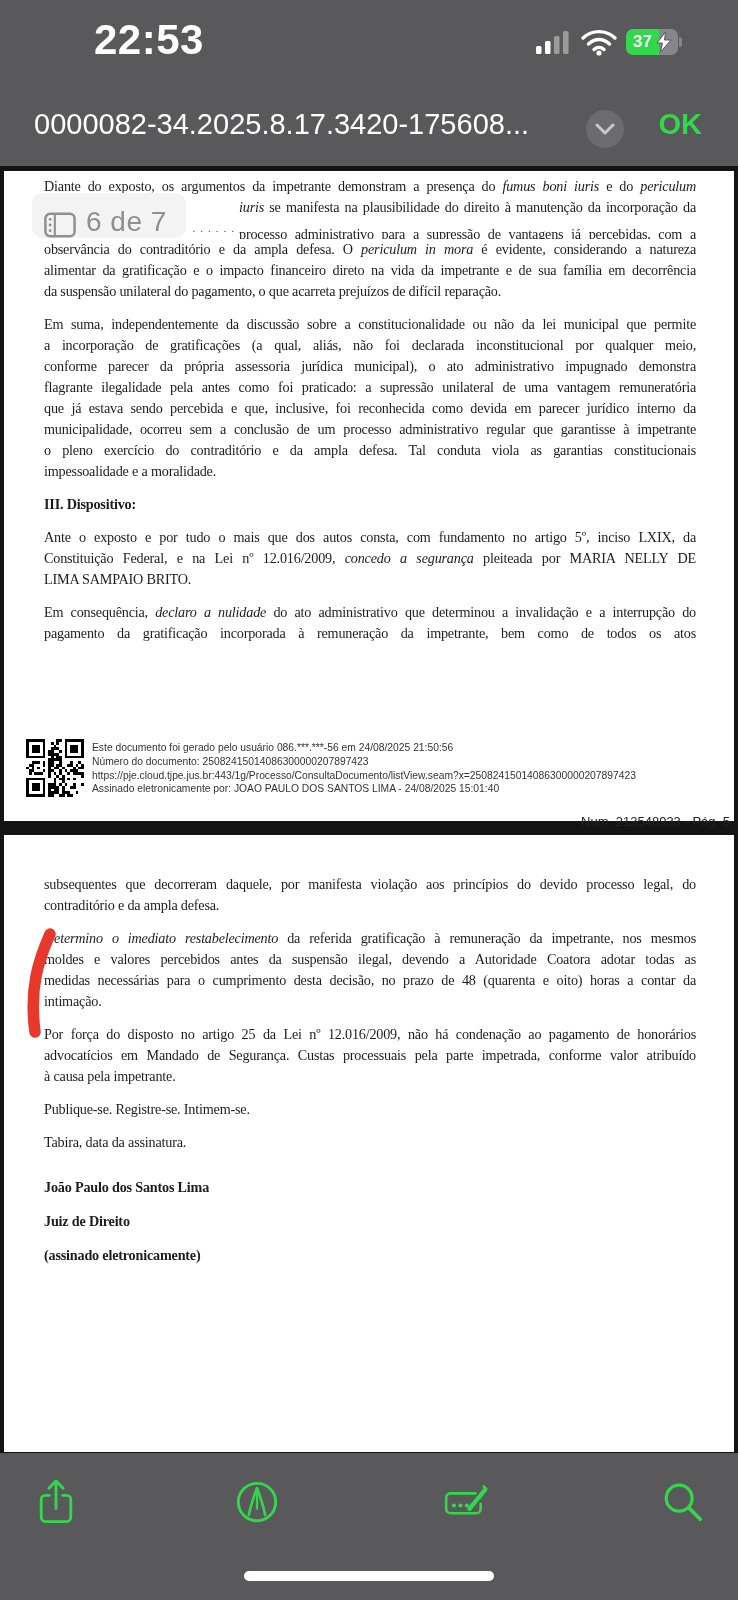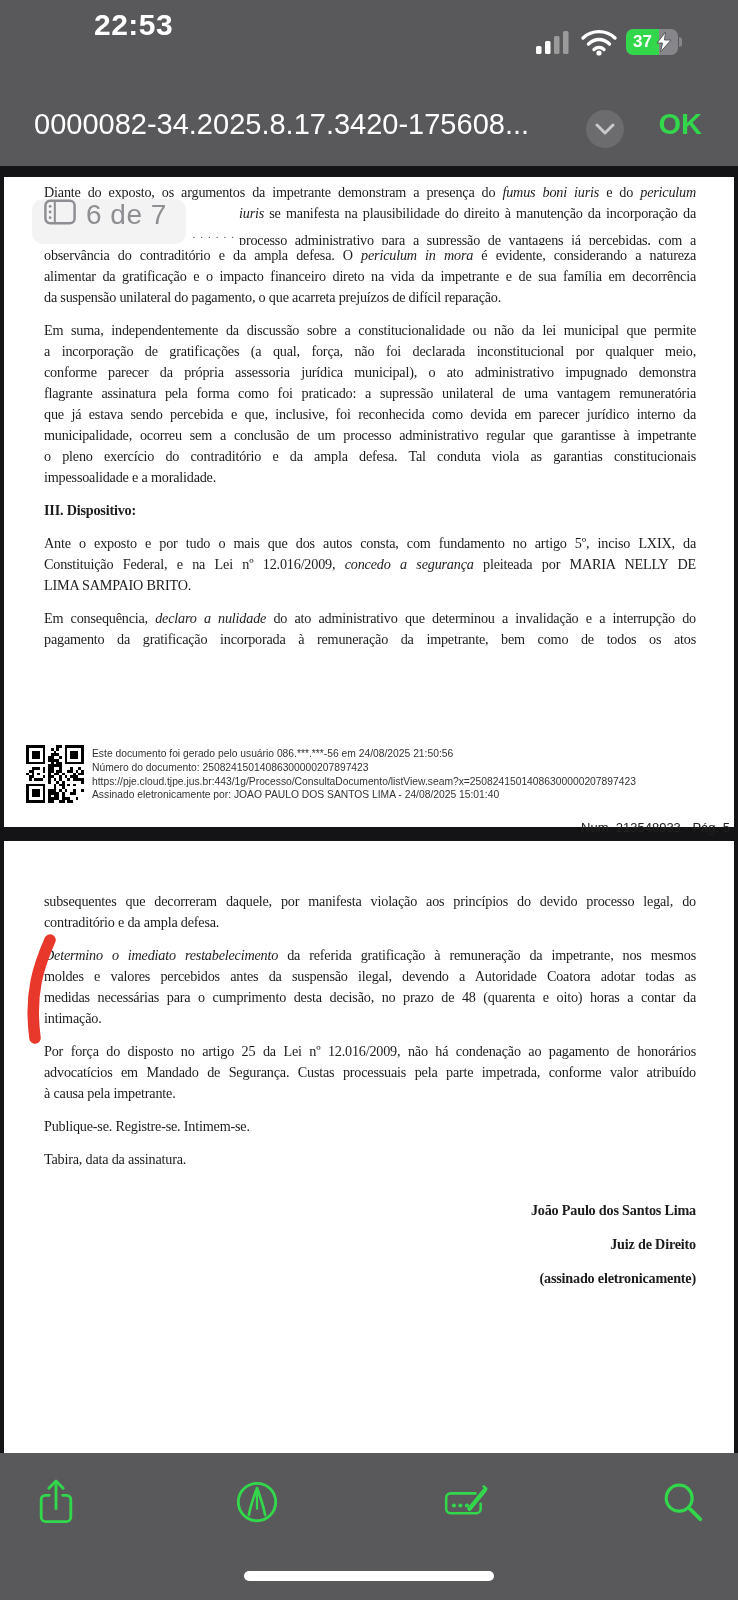--- a/index.html
+++ b/index.html
@@ -2,56 +2,56 @@
 <html><head>
 <meta charset="utf-8">
 <style>
   html,body{margin:0;padding:0;background:#222;}
   *{box-sizing:border-box;}
   .screen{position:relative;width:738px;height:1600px;margin:0 auto;background:#141416;
           font-family:"Liberation Sans",sans-serif;overflow:hidden;}
 
   
   .chrome-top{position:absolute;top:0;left:0;width:738px;height:166px;background:#59595b;z-index:5;}
-  .time{position:absolute;left:94px;top:8px;color:#fff;font-size:30px;font-weight:700;letter-spacing:.5px;}
+  .time{position:absolute;left:94px;top:16px;color:#fff;font-size:42px;font-weight:700;letter-spacing:.5px;}
   .sb-icons{position:absolute;right:56px;top:28px;display:flex;align-items:center;gap:8px;}
   .battery{position:relative;width:56px;height:26px;}
   .batt-body{position:absolute;left:0;top:0;width:52px;height:26px;border-radius:7px;background:#87878b;overflow:hidden;}
   .batt-fill{position:absolute;left:0;top:0;width:33px;height:26px;background:#32d74b;border-radius:7px 0 0 7px;
              color:#fff;font-size:17px;font-weight:700;text-align:center;line-height:26px;}
   .batt-nub{position:absolute;right:0;top:8px;width:3.5px;height:10px;border-radius:0 3px 3px 0;background:#87878b;}
   .batt-bolt{position:absolute;left:30px;top:3px;}
   .title-row{position:absolute;left:0;top:100px;width:738px;height:60px;}
   .doc-title{position:absolute;left:34px;top:8px;color:#fff;font-size:29px;font-weight:400;white-space:nowrap;}
   .chev-btn{position:absolute;left:586px;top:10px;width:38px;height:38px;border-radius:50%;background:#6c6c6f;
             display:flex;align-items:center;justify-content:center;}
   .ok-btn{position:absolute;right:36px;top:8px;color:#32d74b;font-size:29px;font-weight:700;}
 
   
-  .viewer{position:absolute;top:171px;left:0;width:738px;height:996px;background:#141416;}
+  .viewer{position:absolute;top:165px;left:0;width:738px;height:996px;background:#141416;}
   .page{position:absolute;left:4px;width:730px;background:#ffffff;color:#1c1c1c;
         font-family:"Liberation Serif",serif;}
   .page1{top:6px;height:650px;}
   .page2{top:670px;height:617px;}
   .doc-body{padding:5px 38px 0 40px;font-size:14.2px;line-height:21px;letter-spacing:-0.2px;}
-  .page2 .doc-body{padding-top:50px;}
+  .page2 .doc-body{padding-top:39px;}
   .para{margin:0 0 12px 0;}
   .pline{text-align:justify;text-align-last:justify;height:21px;overflow:hidden;white-space:normal;}
   .pline.last{text-align-last:left;}
   .para.jall .pline{text-align-last:justify;}
   .doc-heading{font-weight:700;margin:0 0 12px 0;}
   .doc-line{margin:0 0 12px 0;}
-  .sig-block{margin-top:30px;text-align:right;}
+  .sig-block{margin-top:24px;text-align:left;}
   .doc-sig{font-weight:700;margin:0 0 13px 0;line-height:21px;}
   .clip{display:inline-block;width:195px;color:#4a4a4a;font-size:11px;letter-spacing:5px;
         overflow:hidden;vertical-align:baseline;}
 
   
   .page-pill{position:absolute;left:28px;top:22px;width:154px;height:45px;border-radius:11px;
-             background:rgba(242,242,243,0.96);display:flex;align-items:flex-start;gap:10px;padding:0 12px;
+             background:rgba(242,242,243,0.96);display:flex;align-items:flex-end;gap:10px;padding:0 12px;
              font-family:"Liberation Sans",sans-serif;z-index:3;}
   .page-pill span{color:#8e8e93;font-size:28px;letter-spacing:.5px;white-space:nowrap;}
 
   
   .qr-block{position:absolute;left:22px;top:564px;width:690px;height:80px;font-family:"Liberation Sans",sans-serif;}
   .qr-code{position:absolute;left:0;top:4px;width:58px;height:58px;}
   .qr-lines{position:absolute;left:66px;top:6px;width:560px;font-size:10.3px;line-height:13.8px;color:#333;}
   .qr-lines div{white-space:nowrap;overflow:hidden;}
   .num-label{position:absolute;right:-14px;bottom:-14px;font-size:13px;color:#222;}
 
@@ -112,23 +112,23 @@
           <div class="para">
             <div class="pline"><span>Diante do exposto, os argumentos da impetrante demonstram a presença do </span><i>fumus boni iuris</i><span> e do </span><i>periculum</i></div>
             <div class="pline" style="padding-left: 195px;"><i>iuris</i><span> se manifesta na plausibilidade do direito à manutenção da incorporação da</span></div>
             <div class="pline"><span class="clip">........ .. ......</span><span>processo administrativo para a supressão de vantagens já percebidas, com a</span></div>
             <div class="pline"><span>observância do contraditório e da ampla defesa. O </span><i>periculum in mora</i><span> é evidente, considerando a natureza</span></div>
             <div class="pline"><span>alimentar da gratificação e o impacto financeiro direto na vida da impetrante e de sua família em decorrência</span></div>
             <div class="pline last"><span>da suspensão unilateral do pagamento, o que acarreta prejuízos de difícil reparação.</span></div>
           </div>
           <div class="para">
             <div class="pline"><span>Em suma, independentemente da discussão sobre a constitucionalidade ou não da lei municipal que permite</span></div>
-            <div class="pline"><span>a incorporação de gratificações (a qual, força, não foi declarada inconstitucional por qualquer meio,</span></div>
+            <div class="pline"><span>a incorporação de gratificações (a qual, aliás, não foi declarada inconstitucional por qualquer meio,</span></div>
             <div class="pline"><span>conforme parecer da própria assessoria jurídica municipal), o ato administrativo impugnado demonstra</span></div>
-            <div class="pline"><span>flagrante assinatura pela forma como foi praticado: a supressão unilateral de uma vantagem remuneratória</span></div>
+            <div class="pline"><span>flagrante ilegalidade pela antes como foi praticado: a supressão unilateral de uma vantagem remuneratória</span></div>
             <div class="pline"><span>que já estava sendo percebida e que, inclusive, foi reconhecida como devida em parecer jurídico interno da</span></div>
             <div class="pline"><span>municipalidade, ocorreu sem a conclusão de um processo administrativo regular que garantisse à impetrante</span></div>
             <div class="pline"><span>o pleno exercício do contraditório e da ampla defesa. Tal conduta viola as garantias constitucionais</span></div>
             <div class="pline last"><span>impessoalidade e a moralidade.</span></div>
           </div>
           <div class="doc-heading"><span>III. Dispositivo:</span></div>
           <div class="para">
             <div class="pline"><span>Ante o exposto e por tudo o mais que dos autos consta, com fundamento no artigo 5º, inciso LXIX, da</span></div>
             <div class="pline"><span>Constituição Federal, e na Lei nº 12.016/2009, </span><i>concedo a segurança</i><span> pleiteada por MARIA NELLY DE</span></div>
             <div class="pline last"><span>LIMA SAMPAIO BRITO.</span></div>

